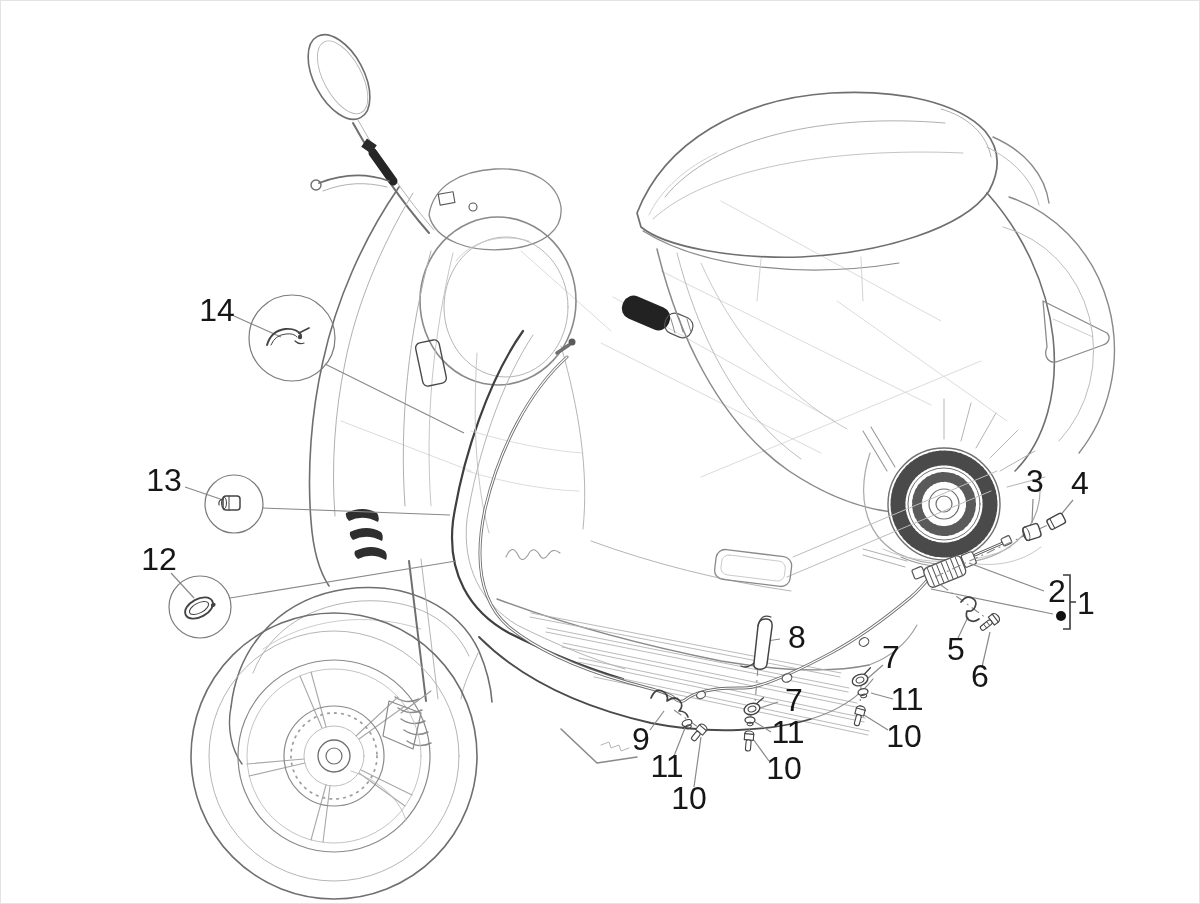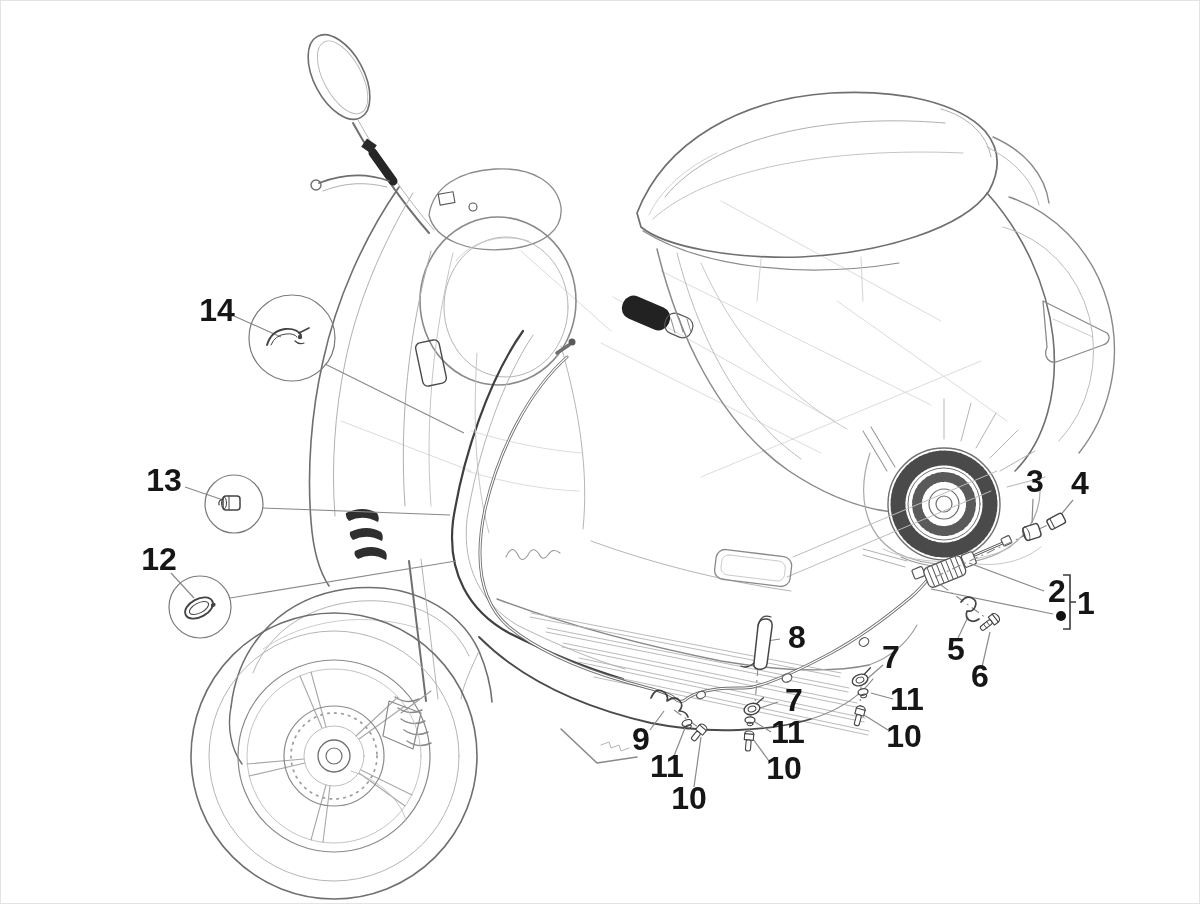--- a/index.html
+++ b/index.html
@@ -1,18 +1,18 @@
 <!DOCTYPE html>
 <html><head>
 <meta charset="utf-8">
 <style>
   html,body{margin:0;padding:0;background:#ffffff;}
   .stage{position:relative;width:1200px;height:904px;background:#ffffff;
          border:1px solid #e3e3e3;box-sizing:border-box;overflow:hidden;
-         font-family:"Liberation Sans",sans-serif;font-weight:bold;}
+         font-family:"Liberation Sans",sans-serif;}
   svg{position:absolute;left:0;top:0;}
   svg text{font-family:"Liberation Sans",sans-serif;}
 </style>
 </head>
 <body>
 
 <div class="stage">
 <svg width="1200" height="904" viewBox="0 0 1200 904">
 
   <g fill="none" stroke-linecap="round" stroke-linejoin="round">

